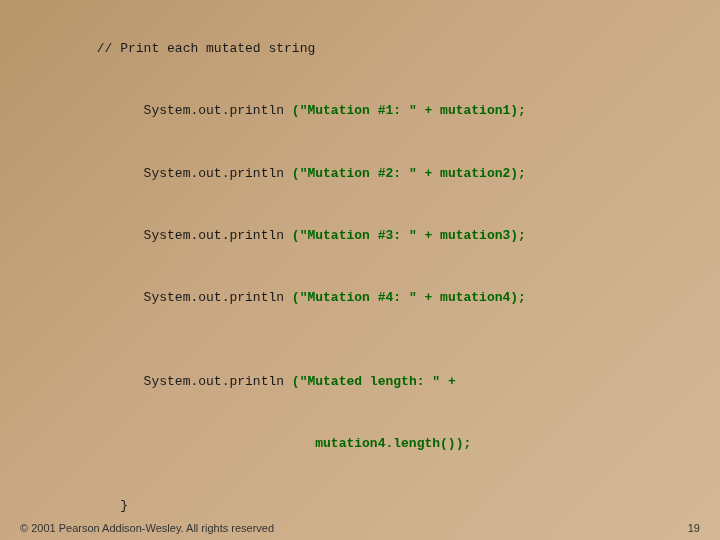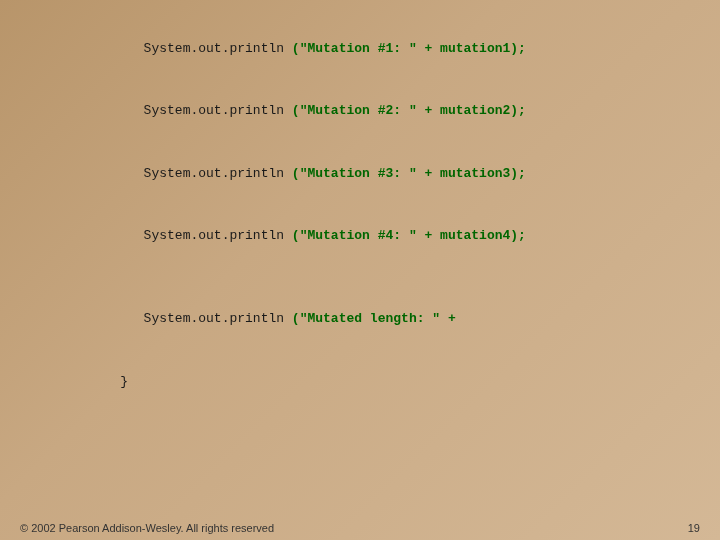--- a/index.html
+++ b/index.html
@@ -64,41 +64,47 @@
   </style>
 </head>
 <body>
 
 <div class="background-decoration"></div>
 
 <div class="main-container">
 
   <div class="code-section">
     <div class="code-line">
+      <span class="kw-black">// Print each mutated string</span>
+    </div>
+    <div class="code-line">
       <span class="kw-black">      System.out.println </span><span class="kw-green">("Mutation #1: " + mutation1);</span>
     </div>
     <div class="code-line">
       <span class="kw-black">      System.out.println </span><span class="kw-green">("Mutation #2: " + mutation2);</span>
     </div>
     <div class="code-line">
       <span class="kw-black">      System.out.println </span><span class="kw-green">("Mutation #3: " + mutation3);</span>
     </div>
     <div class="code-line">
       <span class="kw-black">      System.out.println </span><span class="kw-green">("Mutation #4: " + mutation4);</span>
     </div>
     <div class="code-line">&nbsp;</div>
     <div class="code-line">
       <span class="kw-black">      System.out.println </span><span class="kw-green">("Mutated length: " +</span>
     </div>
     <div class="code-line">
+      <span class="kw-black">                            </span><span class="kw-green">mutation4.length());</span>
+    </div>
+    <div class="code-line">
       <span class="kw-black">   }</span>
     </div>
     <div class="code-line">
       
     </div>
   </div>
 
 </div>
 
 <div class="footer">
-  <span>© 2002 Pearson Addison-Wesley. All rights reserved</span>
+  <span>© 2001 Pearson Addison-Wesley. All rights reserved</span>
   <span>19</span>
 </div>
 
 </body></html>

